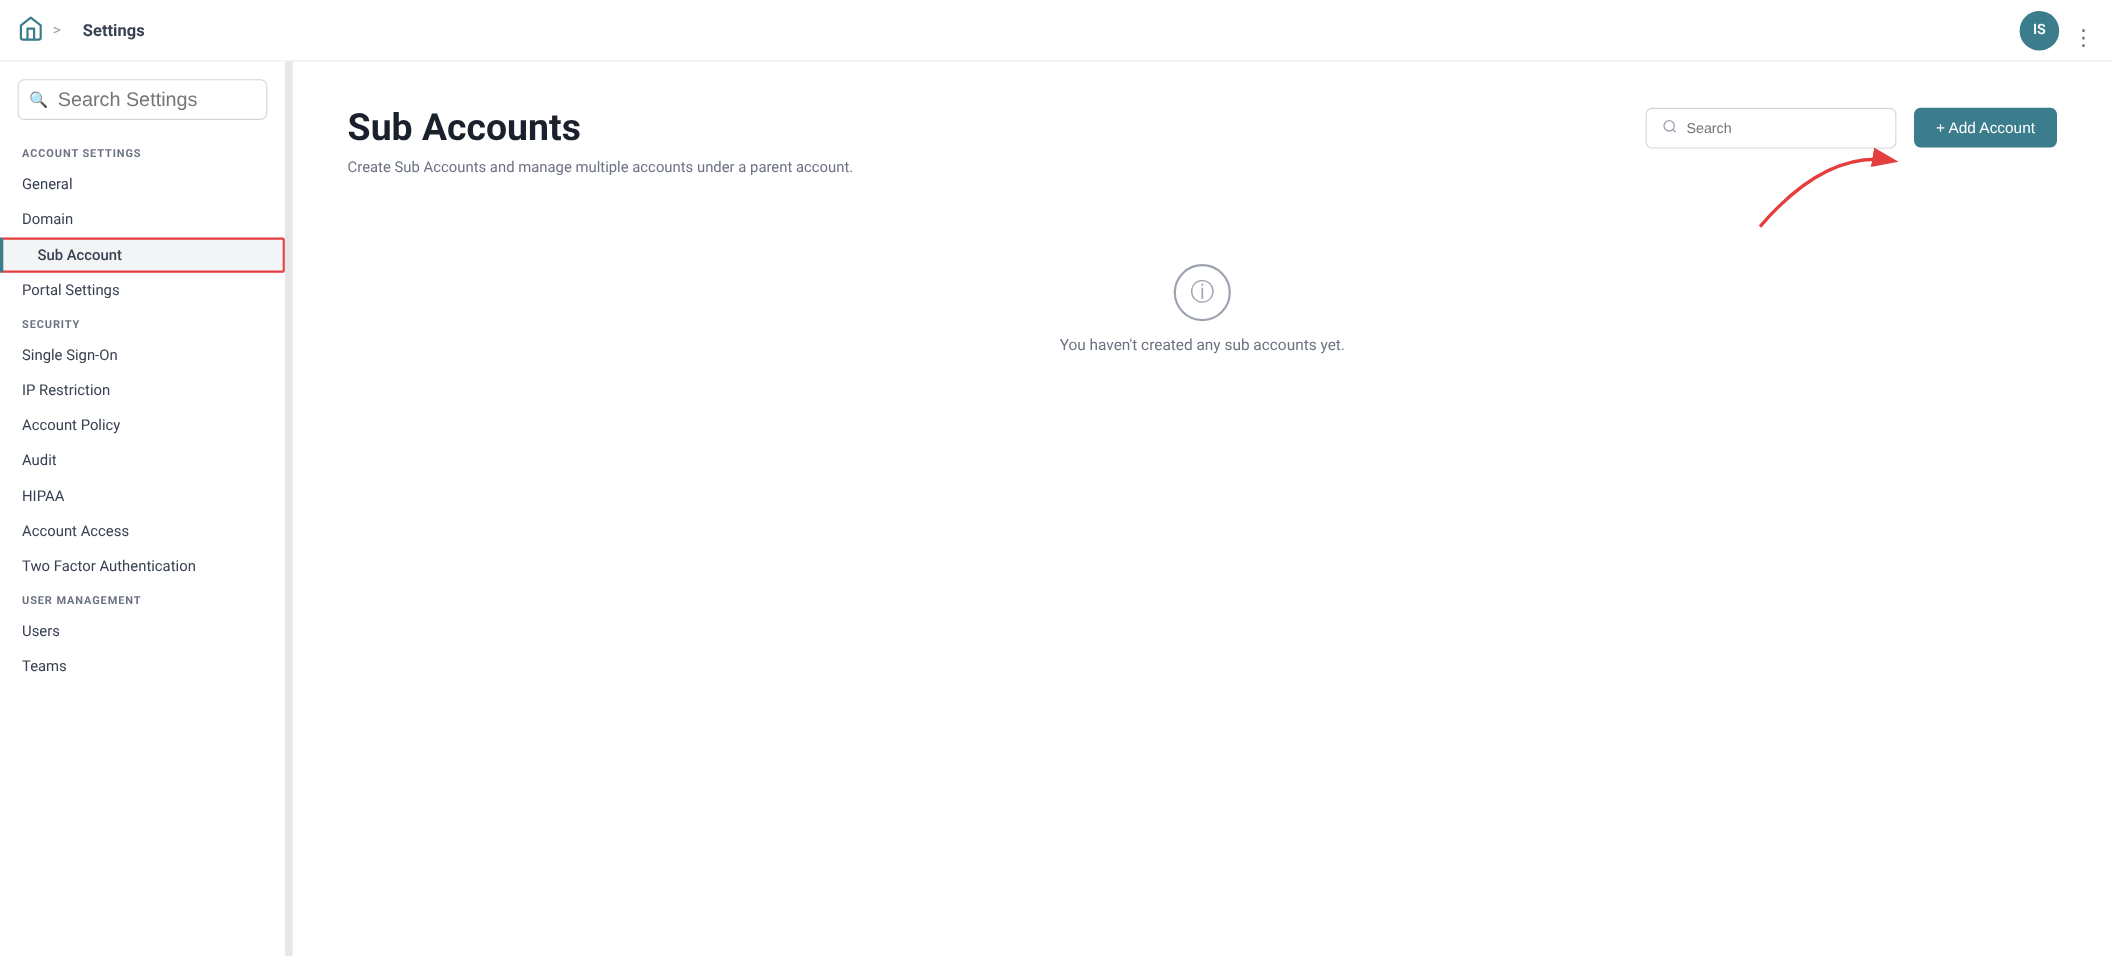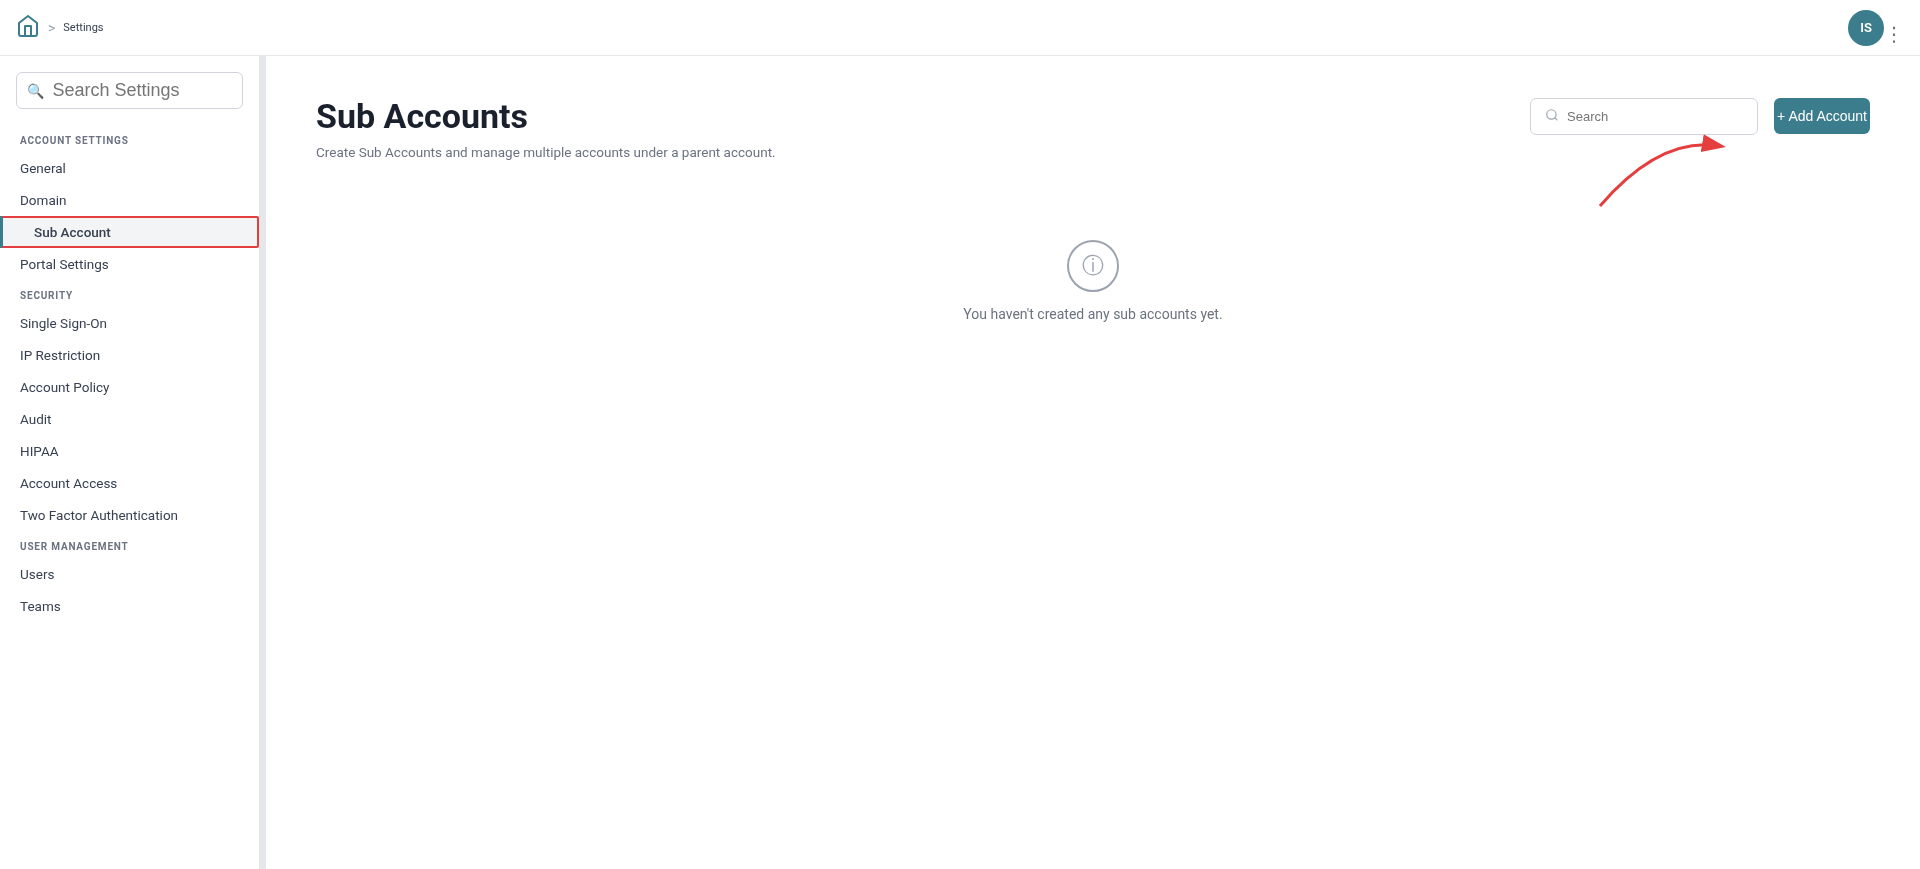--- a/index.html
+++ b/index.html
@@ -15,22 +15,22 @@
       border-bottom: 1px solid #e5e7eb;
       background: #fff;
     }
     .top-nav-left {
       display: flex;
       align-items: center;
       gap: 8px;
     }
     .home-icon svg { width: 24px; height: 24px; }
     .breadcrumb-sep { color: #9ca3af; font-size: 14px; }
-    .breadcrumb-title { font-size: 11px; color: #374151; font-weight: 400; }
-    .top-nav-right { display: flex; align-items: flex-end; }
+    .breadcrumb-title { font-size: 15px; color: #374151; font-weight: 700; margin-left: 12px; }
+    .top-nav-right { display: flex; align-items: flex-end; gap: 12px; }
     .avatar-circle {
       width: 36px; height: 36px; border-radius: 50%;
       background: #3b7d8c; color: #fff;
       display: flex; align-items: center; justify-content: center;
       font-size: 13px; font-weight: 600;
     }
     .dots-icon { color: #6b7280; font-size: 20px; cursor: pointer; }
 
     
     .layout { display: flex; height: calc(869px - 56px); }
@@ -120,21 +120,21 @@
       border: none; outline: none;
       font-size: 13px; color: #374151;
       width: 100%; background: transparent;
     }
     .search-bar .search-icon { color: #9ca3af; }
 
     .add-account-btn {
       display: flex; align-items: center; gap: 6px;
       background: #3b7d8c; color: #fff;
       border: none; border-radius: 6px;
-      padding: 10px 3px;
+      padding: 10px 20px;
       font-size: 14px; font-weight: 500;
       cursor: pointer;
       white-space: nowrap;
     }
 
     
     .empty-state {
       display: flex; flex-direction: column;
       align-items: center; justify-content: center;
       margin-top: 80px;

